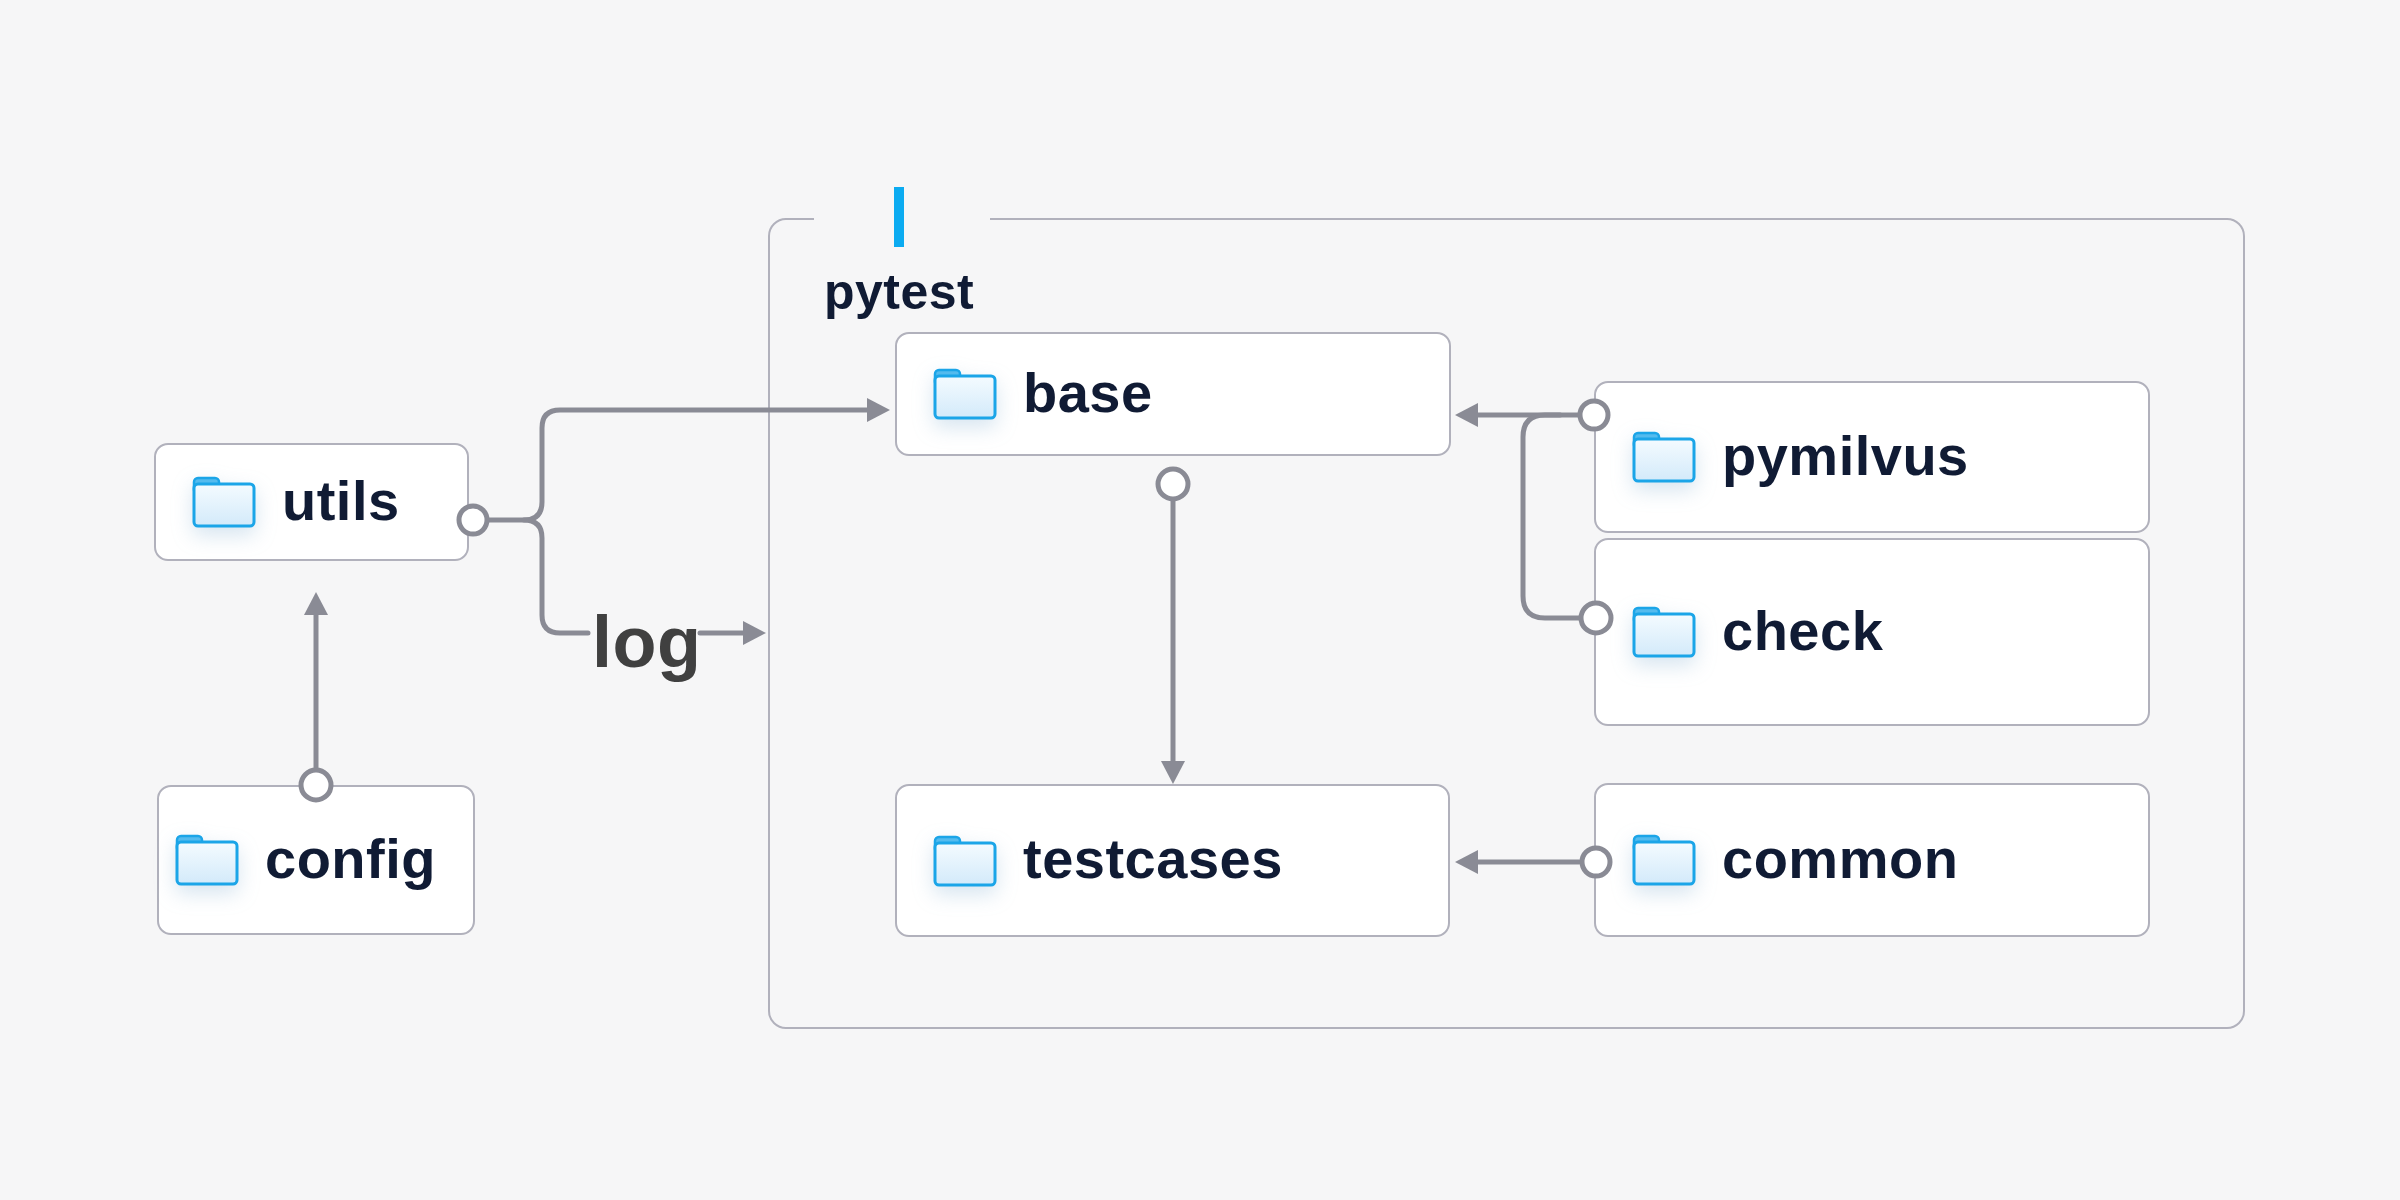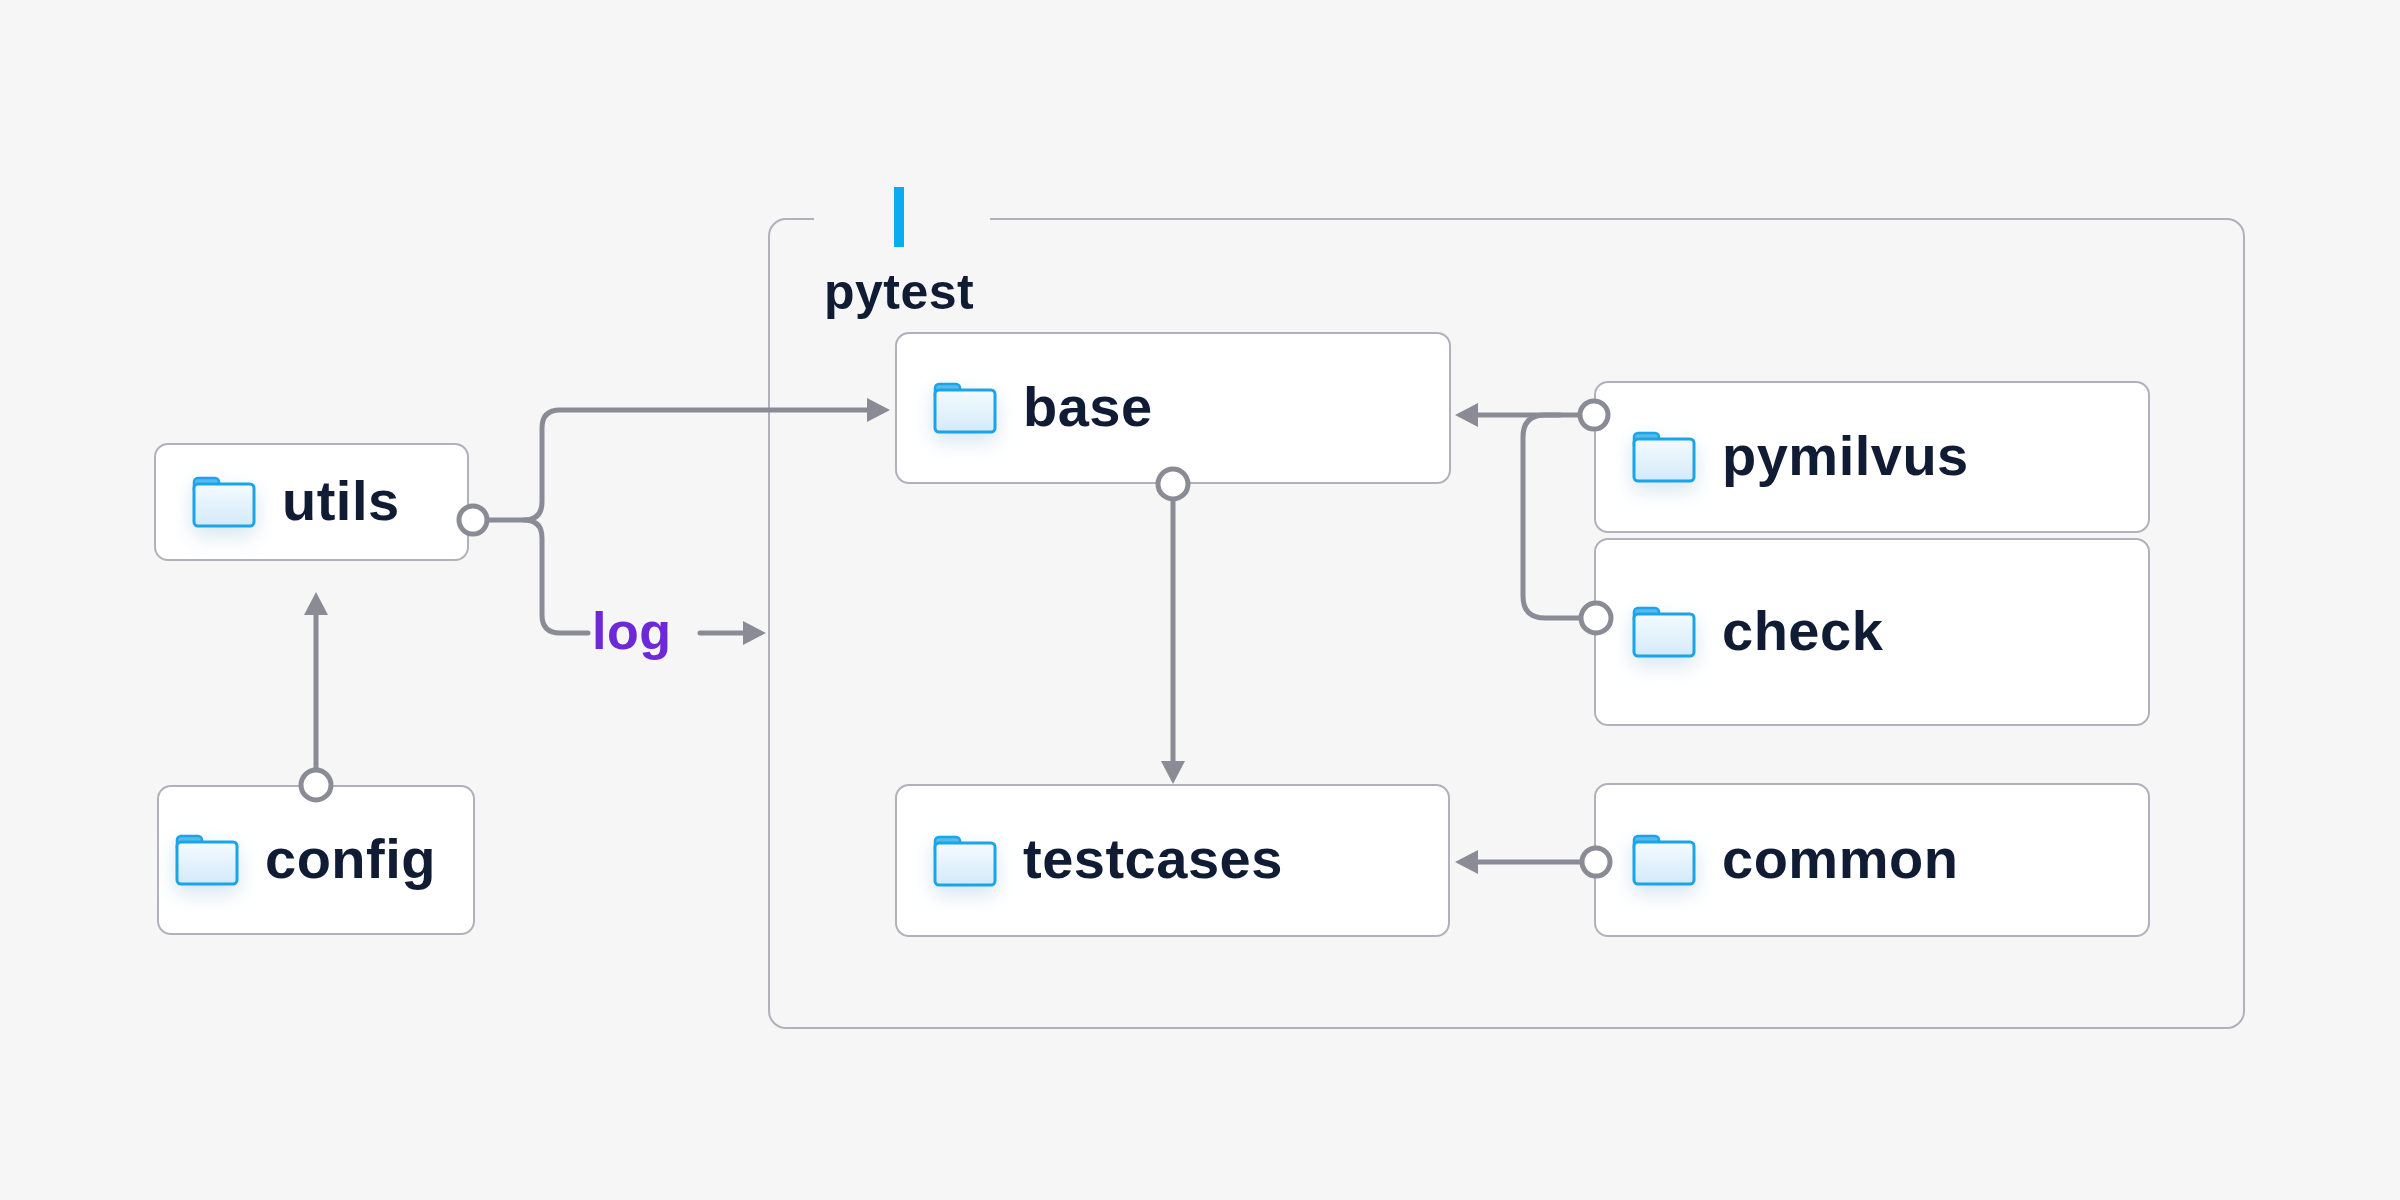--- a/index.html
+++ b/index.html
@@ -63,21 +63,21 @@
   .node .node-label {
     font-size: 56px;
     font-weight: 700;
     color: #101b34;
     letter-spacing: 0.5px;
     white-space: nowrap;
     transform: translateY(-2px);
   }
   .node-utils     { left: 154px;  top: 443px; width: 315px; height: 118px; }
   .node-config    { left: 157px;  top: 785px; width: 318px; height: 150px; padding-left: 16px; }
-  .node-base      { left: 895px;  top: 332px; width: 556px; height: 152px; }
+  .node-base      { left: 895px;  top: 332px; width: 556px; height: 124px; }
   .node-pymilvus  { left: 1594px; top: 333px; width: 556px; height: 152px; margin-top: 48px; }
   .node-check     { left: 1594px; top: 538px; width: 556px; height: 188px; }
   .node-testcases { left: 895px;  top: 784px; width: 555px; height: 153px; }
   .node-common    { left: 1594px; top: 783px; width: 556px; height: 154px; }
 
   
   svg.edges {
     position: absolute;
     left: 0; top: 0;
     width: 2400px; height: 1200px;
@@ -85,23 +85,23 @@
   }
   .edge-line { stroke: #8a8b95; stroke-width: 5; fill: none; stroke-linecap: round; }
   .edge-arrow { fill: #8a8b95; stroke: none; }
   .edge-dot { fill: #ffffff; stroke: #8a8b95; stroke-width: 5; }
 
   .edge-text {
     position: absolute;
     left: 592px; top: 601px;
     width: 100px;
     text-align: left;
-    font-size: 52px;
+    font-size: 72px;
     font-weight: 700;
-    color: #6d28d9;
+    color: #404040;
     letter-spacing: 0.5px;
   }
 </style>
 </head>
 <body>
 
 <div class="canvas">
 
   <svg width="0" height="0" style="position:absolute" aria-hidden="true">
     <defs>

